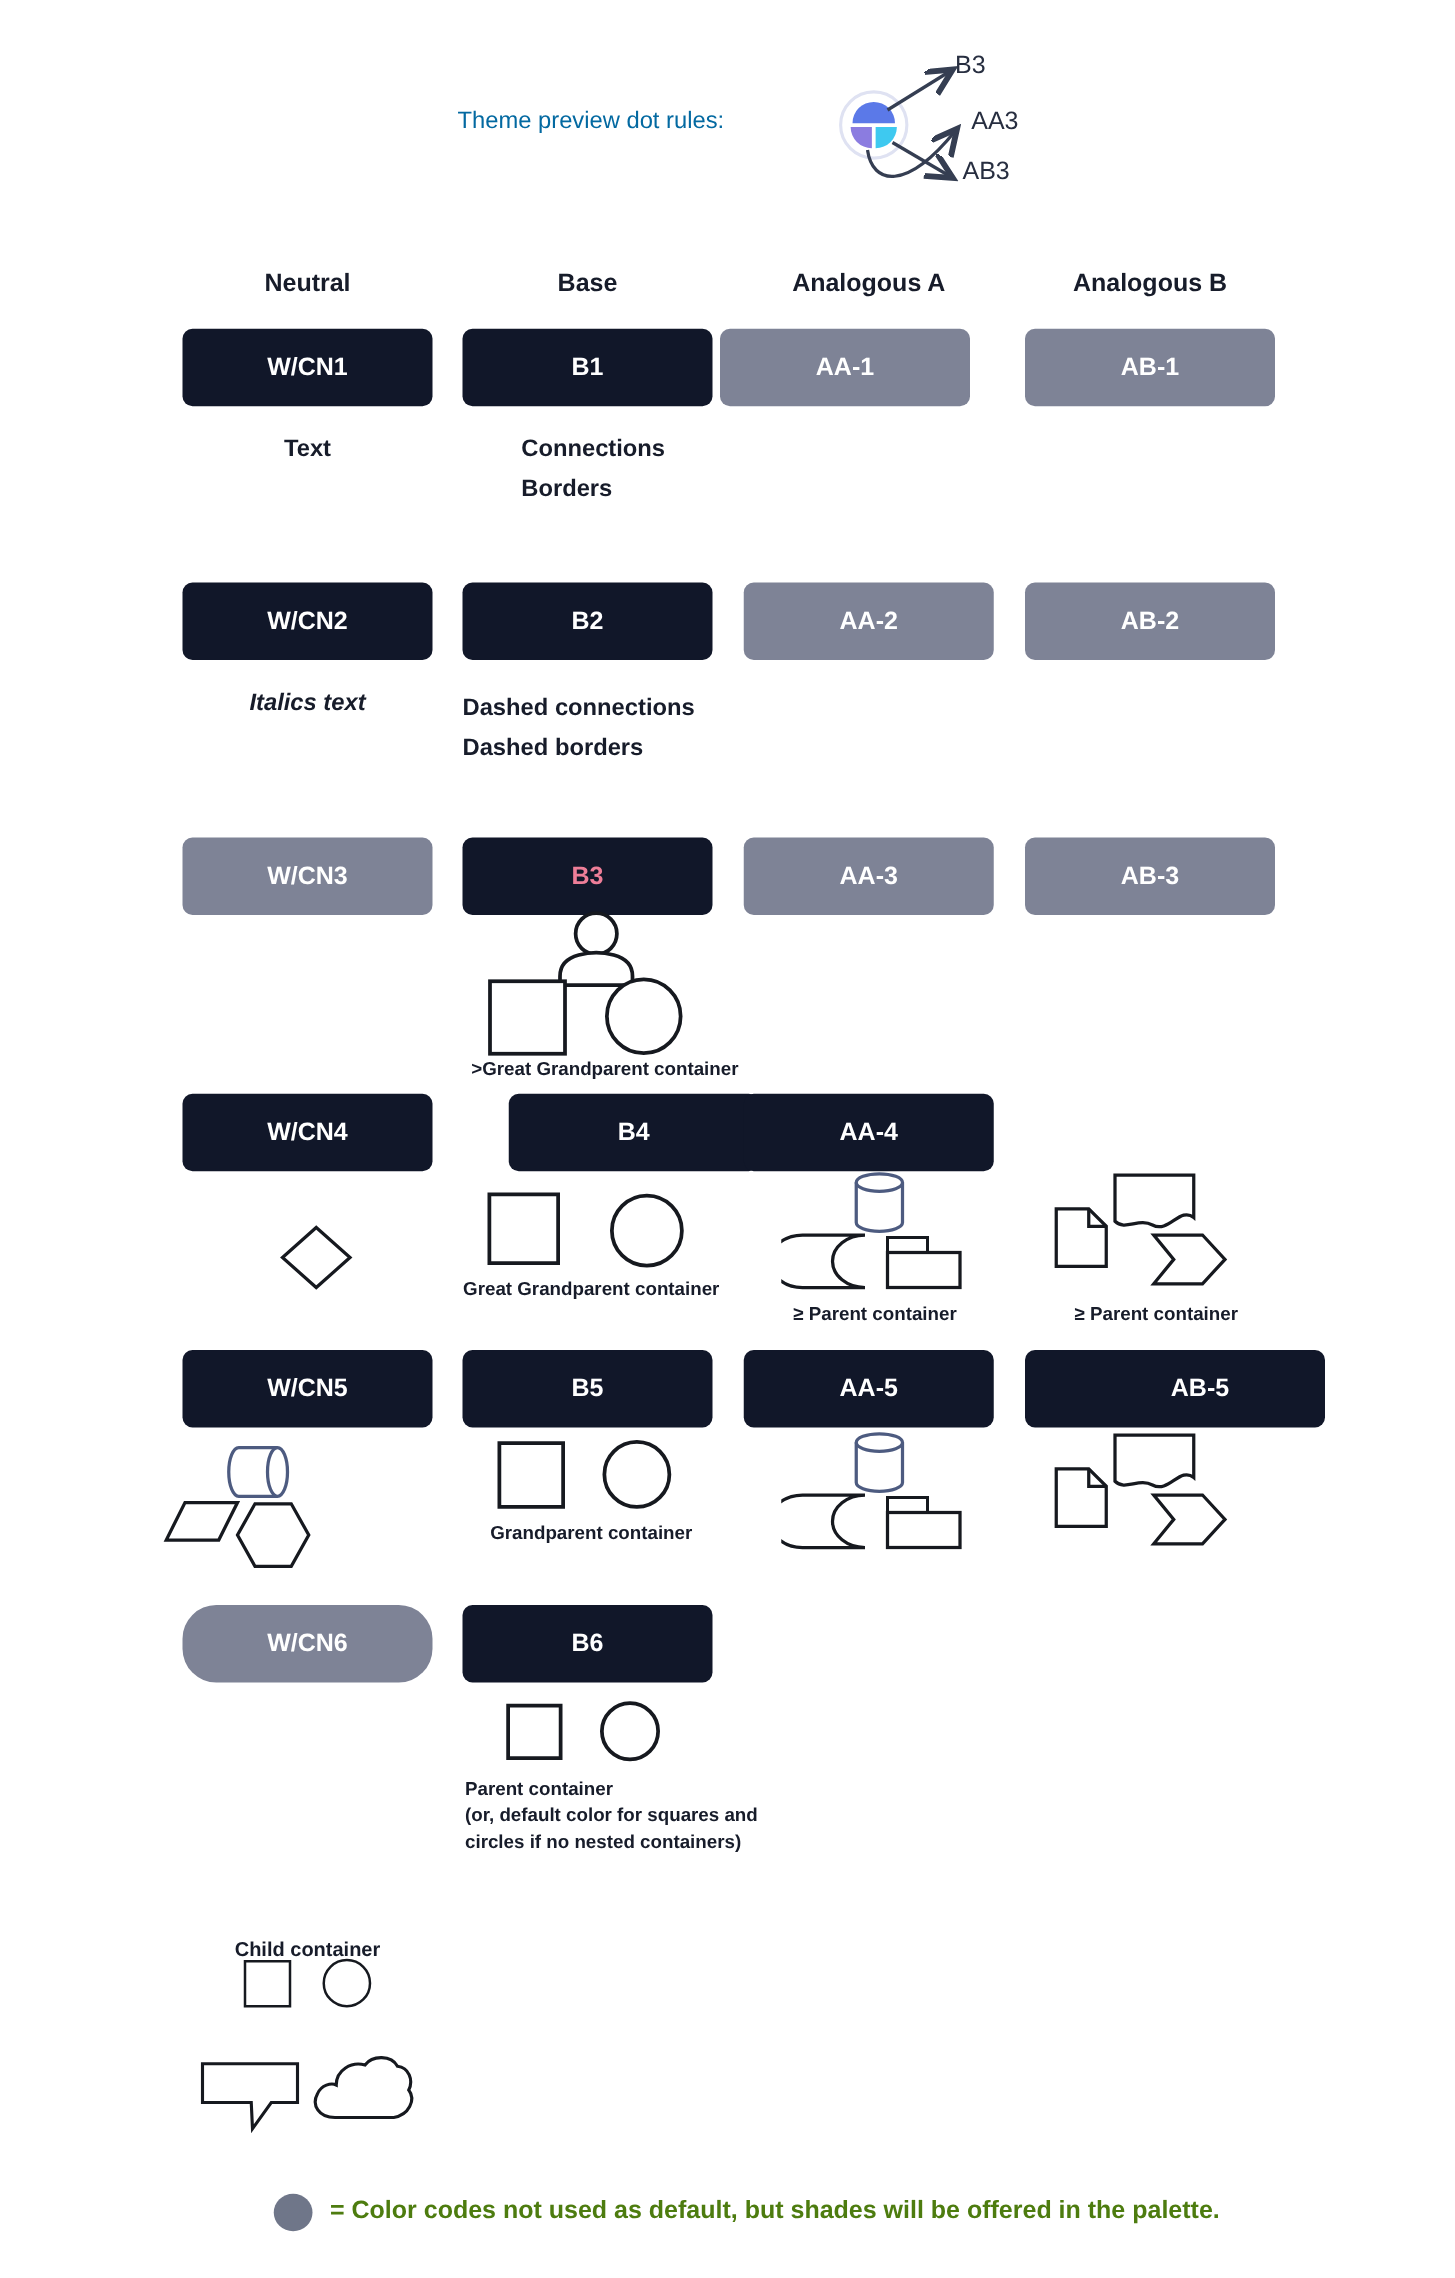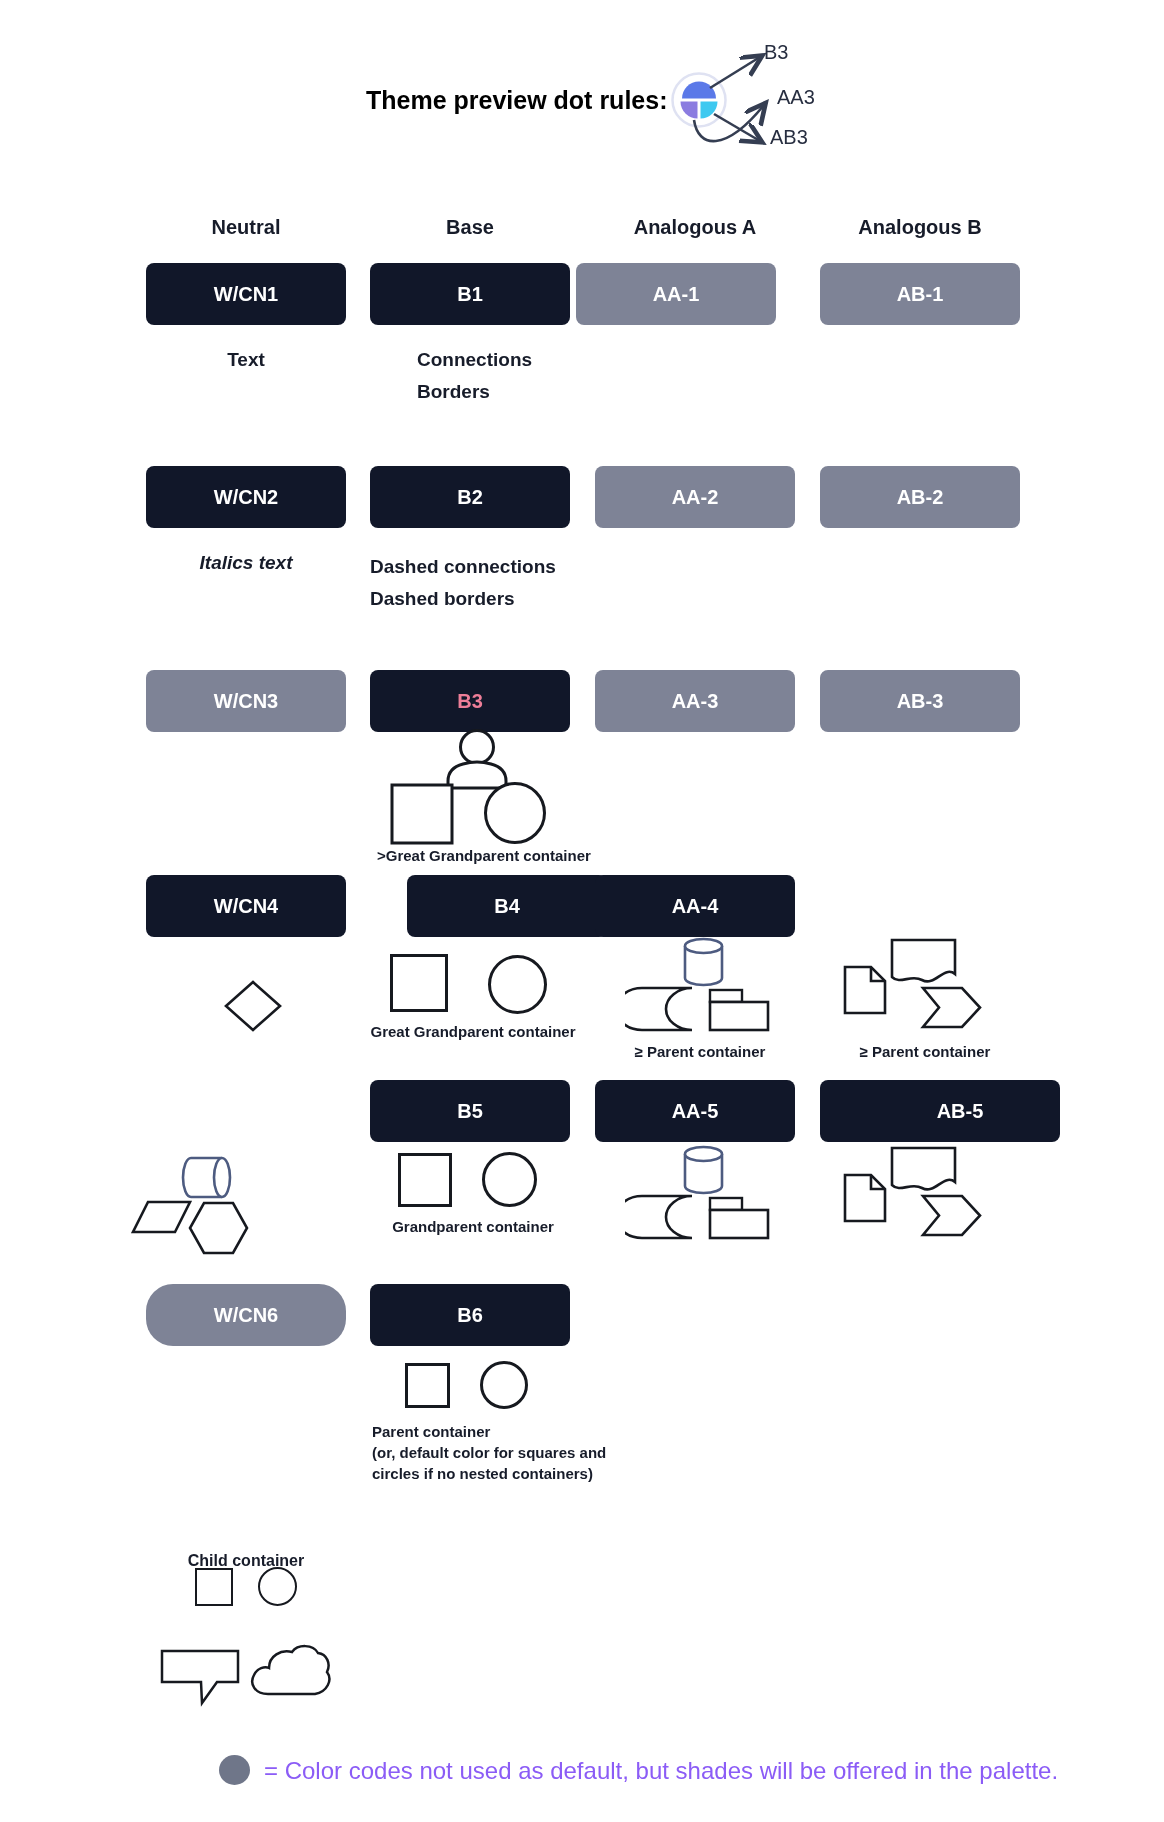--- a/index.html
+++ b/index.html
@@ -10,21 +10,21 @@
     --outline:#16191f;
     --cyl:#4d5b80;
     --arrow:#353e52;
   }
   html,body{margin:0;padding:0;background:#ffffff;}
   .canvas{
     position:relative;width:1164px;height:1822px;background:#ffffff;
     font-family:"Liberation Sans", sans-serif;color:var(--ink);overflow:hidden;
   }
   .title{
-    position:absolute;left:366px;top:86px;font-size:25px;font-weight:700;color:#000000;
+    position:absolute;left:366px;top:86px;font-size:19px;font-weight:400;color:#0369a1;
   }
   .dot-label{
     position:absolute;font-size:20px;font-weight:400;color:#272e40;
   }
   .col-header{
     position:absolute;top:216px;width:200px;text-align:center;
     font-size:20px;font-weight:700;color:#171c2a;
   }
   .swatch{
     position:absolute;width:200px;height:62px;border-radius:8px;
@@ -46,21 +46,21 @@
   .icon-svg{position:absolute;}
   .shape-square,.shape-circle{
     position:absolute;background:#ffffff;border:3px solid var(--outline);box-sizing:border-box;
   }
   .shape-circle{border-radius:50%;}
   .legend-dot{
     position:absolute;left:219px;top:1755px;width:31px;height:30px;border-radius:50%;
     background:#6f7689;
   }
   .legend-text{
-    position:absolute;left:264px;top:1757px;font-size:24px;font-weight:400;color:#8b5cf6;
+    position:absolute;left:264px;top:1757px;font-size:20px;font-weight:700;color:#4d7c0f;
   }
 </style>
 </head>
 <body>
 
 <div class="canvas">
 
   <div class="title">Theme preview dot rules:</div>
 
   <svg class="icon-svg" style="left:640px;top:15px;" width="180" height="150" viewBox="0 0 180 150">
@@ -141,20 +141,21 @@
   <div class="caption cap-sm center210" style="left:595px;top:1041px;">≥  Parent container</div>
 
   <svg class="icon-svg" style="left:838px;top:932px;" width="155" height="105" viewBox="0 0 155 105">
     <path d="M7 35 L33 35 L47 49 L47 81 L7 81 Z" fill="#ffffff" stroke="#16191f" stroke-width="2.6"></path>
     <path d="M33 35 L33 49 L47 49" fill="none" stroke="#16191f" stroke-width="2.6"></path>
     <path d="M54 8 L117 8 L117 42 C 106 33, 97 55, 84 48 C 73 42, 62 53, 54 45 Z" fill="#ffffff" stroke="#16191f" stroke-width="2.6"></path>
     <polygon points="85,56 124,56 142,75.5 124,95 85,95 101,75.5" fill="#ffffff" stroke="#16191f" stroke-width="2.6"></polygon>
   </svg>
   <div class="caption cap-sm center210" style="left:820px;top:1041px;">≥ Parent container</div>
 
+  <div class="swatch dark" style="left:146px;top:1080px;">W/CN5</div>
   <div class="swatch dark" style="left:370px;top:1080px;">B5</div>
   <div class="swatch dark" style="left:595px;top:1080px;">AA-5</div>
   <div class="swatch dark" style="left:820px;top:1080px;padding-left:40px;">AB-5</div>
 
   <svg class="icon-svg" style="left:120px;top:1148px;" width="140" height="112" viewBox="0 0 140 112">
     <path d="M102 10 L71 10 A8 19.5 0 0 0 71 49 L102 49" fill="#ffffff" stroke="#4d5b80" stroke-width="2.6"></path>
     <ellipse cx="102" cy="29.5" rx="8" ry="19.5" fill="#ffffff" stroke="#4d5b80" stroke-width="2.6"></ellipse>
     <polygon points="28,54 70,54 55,84 13,84" fill="#ffffff" stroke="#16191f" stroke-width="2.6"></polygon>
     <polygon points="84,55 113,55 127,80 113,105 84,105 70,80" fill="#ffffff" stroke="#16191f" stroke-width="2.6"></polygon>
   </svg>

